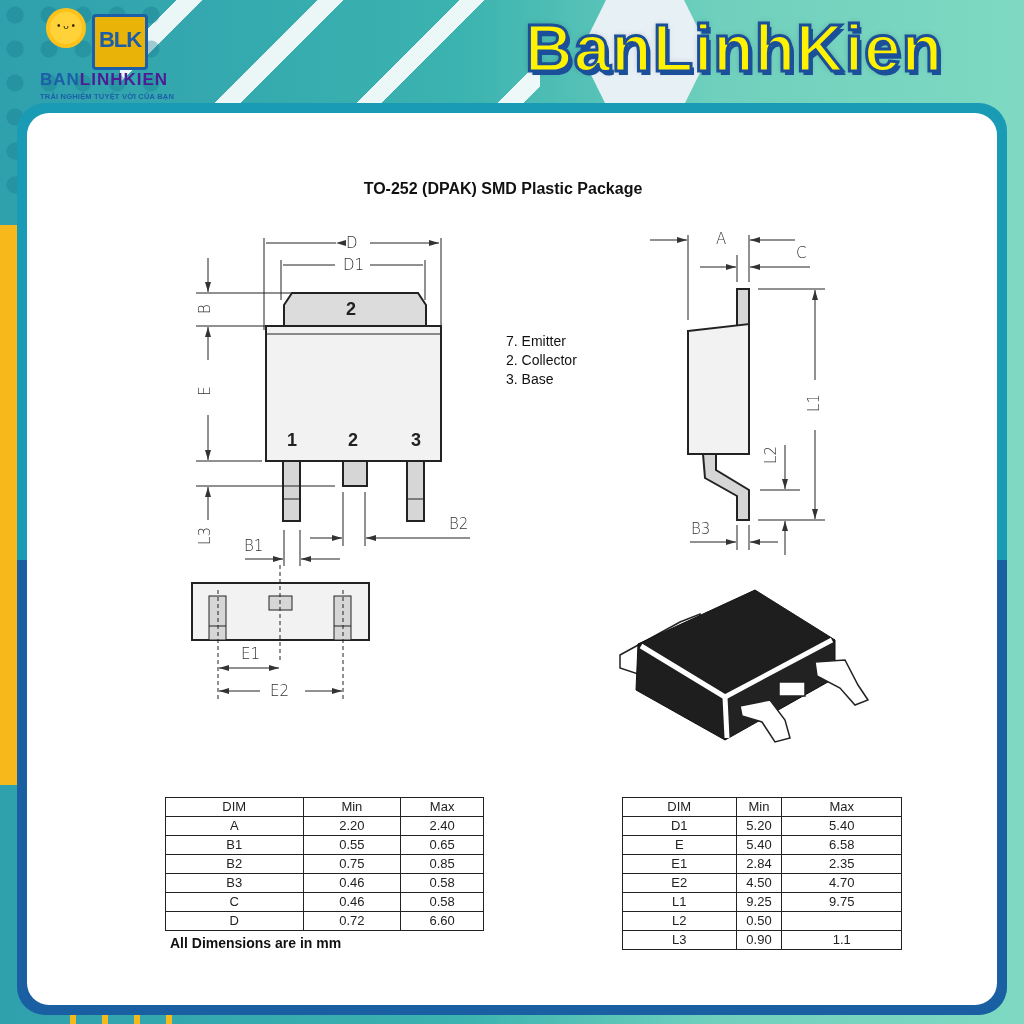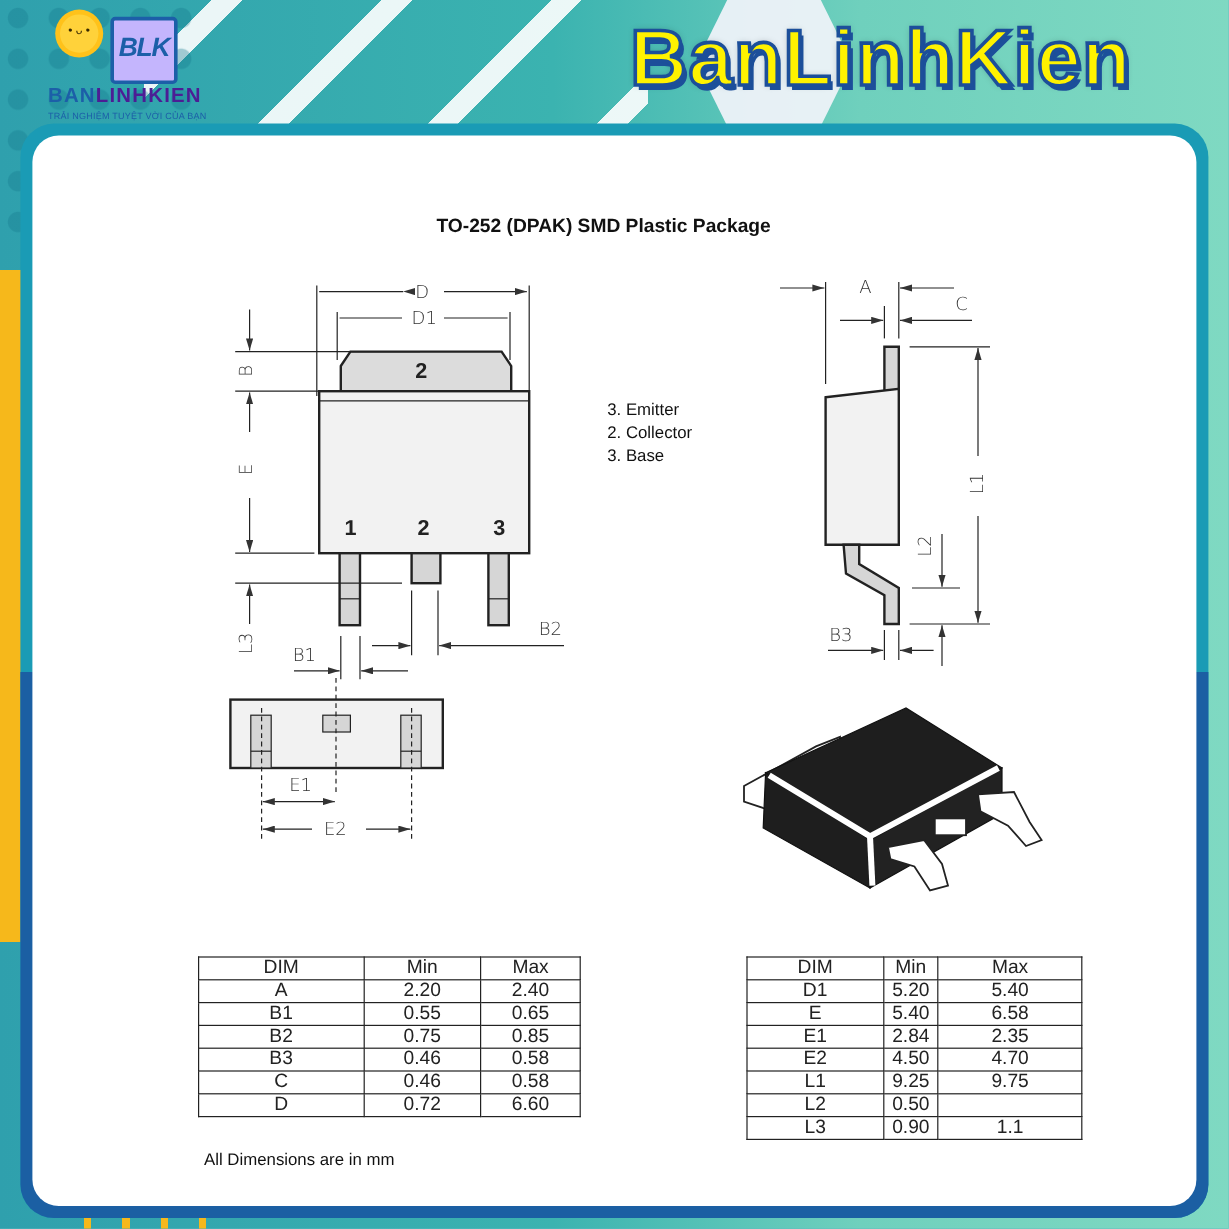--- a/index.html
+++ b/index.html
@@ -18,38 +18,38 @@
     clip-path:polygon(20% 0,80% 0,100% 50%,80% 100%,20% 100%,0 50%);opacity:.95;}
   .frame{position:absolute;left:17px;top:103px;width:990px;height:912px;
     border-radius:28px;background:#1a9bb5;}
   .frame-bottom{position:absolute;left:17px;top:560px;width:990px;height:455px;border-radius:0 0 28px 28px;background:#1b5fa3;}
   .panel{position:absolute;left:27px;top:113px;width:970px;height:892px;background:#fff;border-radius:22px;}
   
   .logo{position:absolute;left:40px;top:6px;width:150px;height:92px;}
   .sun{position:absolute;left:10px;top:6px;width:32px;height:32px;border-radius:50%;background:#ffd23a;
     box-shadow:0 0 0 4px #ffc21a;}
   .sun .face{position:absolute;left:0;right:0;top:8px;text-align:center;font-size:10px;color:#3a2a00;}
-  .chip{position:absolute;left:52px;top:8px;width:50px;height:50px;border:3px solid #1c5fa8;background:#c4b5fd;border-radius:4px;font-style:italic;}
+  .chip{position:absolute;left:52px;top:8px;width:50px;height:50px;border:3px solid #1c5fa8;background:#eab308;border-radius:4px;}
   .chip span{position:absolute;left:0;right:0;top:10px;text-align:center;font-weight:bold;font-size:22px;color:#1c5fa8;letter-spacing:-1px;}
   .logo-name{position:absolute;left:0;top:64px;font-size:17px;font-weight:bold;letter-spacing:1px;}
   .logo-name .b{color:#1c5fa8;} .logo-name .y{color:#4c1d95;}
-  .logo-slogan{position:absolute;left:0;top:86px;font-size:7.5px;font-weight:normal;color:#1c5fa8;white-space:nowrap;letter-spacing:.2px;}
+  .logo-slogan{position:absolute;left:0;top:86px;font-size:7.5px;font-weight:bold;color:#1c5fa8;white-space:nowrap;letter-spacing:.2px;}
   .brand{position:absolute;left:525px;top:10px;font-size:66px;font-weight:bold;color:#fff200;
     -webkit-text-stroke:3px #1c4f9a;letter-spacing:1px;
     text-shadow:3px 4px 0 #1c4f9a,0 0 6px rgba(0,0,0,.25);}
   
   .title{position:absolute;left:0;right:0;top:180px;text-align:center;font-size:16px;font-weight:bold;color:#111;}
   .title span{margin-left:-18px;}
   svg.draw{position:absolute;left:0;top:0;}
   .lbl{position:absolute;font-size:15px;color:#222;}
   .dim{position:absolute;font-size:15px;color:#333;font-family:"DejaVu Sans",sans-serif;font-weight:300;}
   .pin-legend{position:absolute;left:506px;top:332px;font-size:14px;line-height:19px;color:#111;}
-  table.dims{position:absolute;border-collapse:collapse;font-size:16px;color:#222;}
+  table.dims{position:absolute;border-collapse:collapse;font-size:13px;color:#222;}
   table.dims td{border:1px solid #222;text-align:center;padding:0;height:18px;line-height:18px;}
-  .note{position:absolute;left:170px;top:958px;font-size:14px;font-weight:normal;color:#111;}
+  .note{position:absolute;left:170px;top:935px;font-size:14px;font-weight:bold;color:#111;}
 </style>
 </head>
 <body>
 
 <div class="bg"></div>
 <div class="dots-left"></div>
 <div class="yellow-band"></div>
 <div class="hex"></div>
 <div class="stripes-bottom"></div>
 
@@ -184,21 +184,21 @@
 <div class="dim" style="left:241px;top:645px;">E1</div>
 <div class="dim" style="left:270px;top:682px;">E2</div>
 
 <div class="dim" style="left:716px;top:230px;">A</div>
 <div class="dim" style="left:796px;top:244px;">C</div>
 <div class="dim" style="left:805px;top:394px;transform:rotate(-90deg);">L1</div>
 <div class="dim" style="left:762px;top:446px;transform:rotate(-90deg);">L2</div>
 <div class="dim" style="left:691px;top:520px;">B3</div>
 
 <div class="pin-legend">
-  <div>3. Emitter</div>
+  <div>7. Emitter</div>
   <div>2. Collector</div>
   <div>3. Base</div>
 </div>
 
 <table class="dims" style="left:165px;top:797px;width:319px;">
   <colgroup>
       <col style="width:138px">
       <col style="width:98px">
       <col style="width:83px">
     </colgroup>

